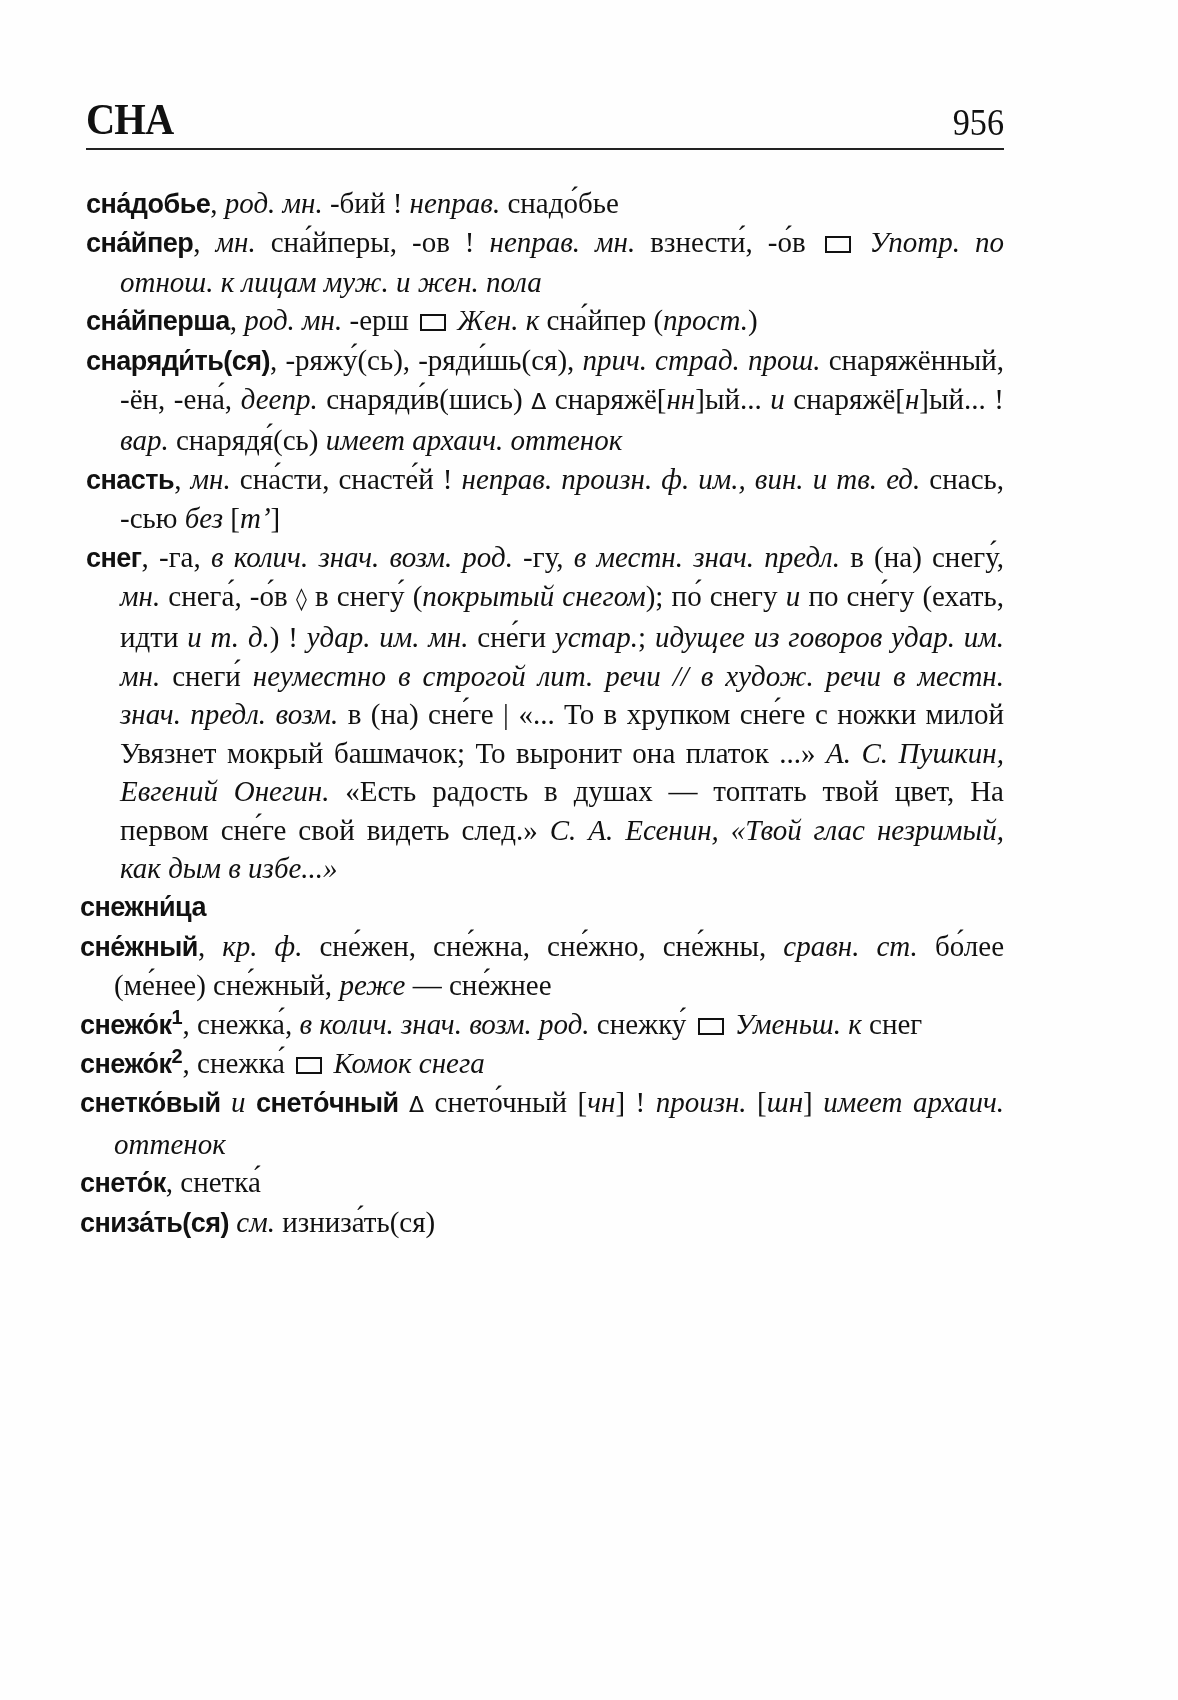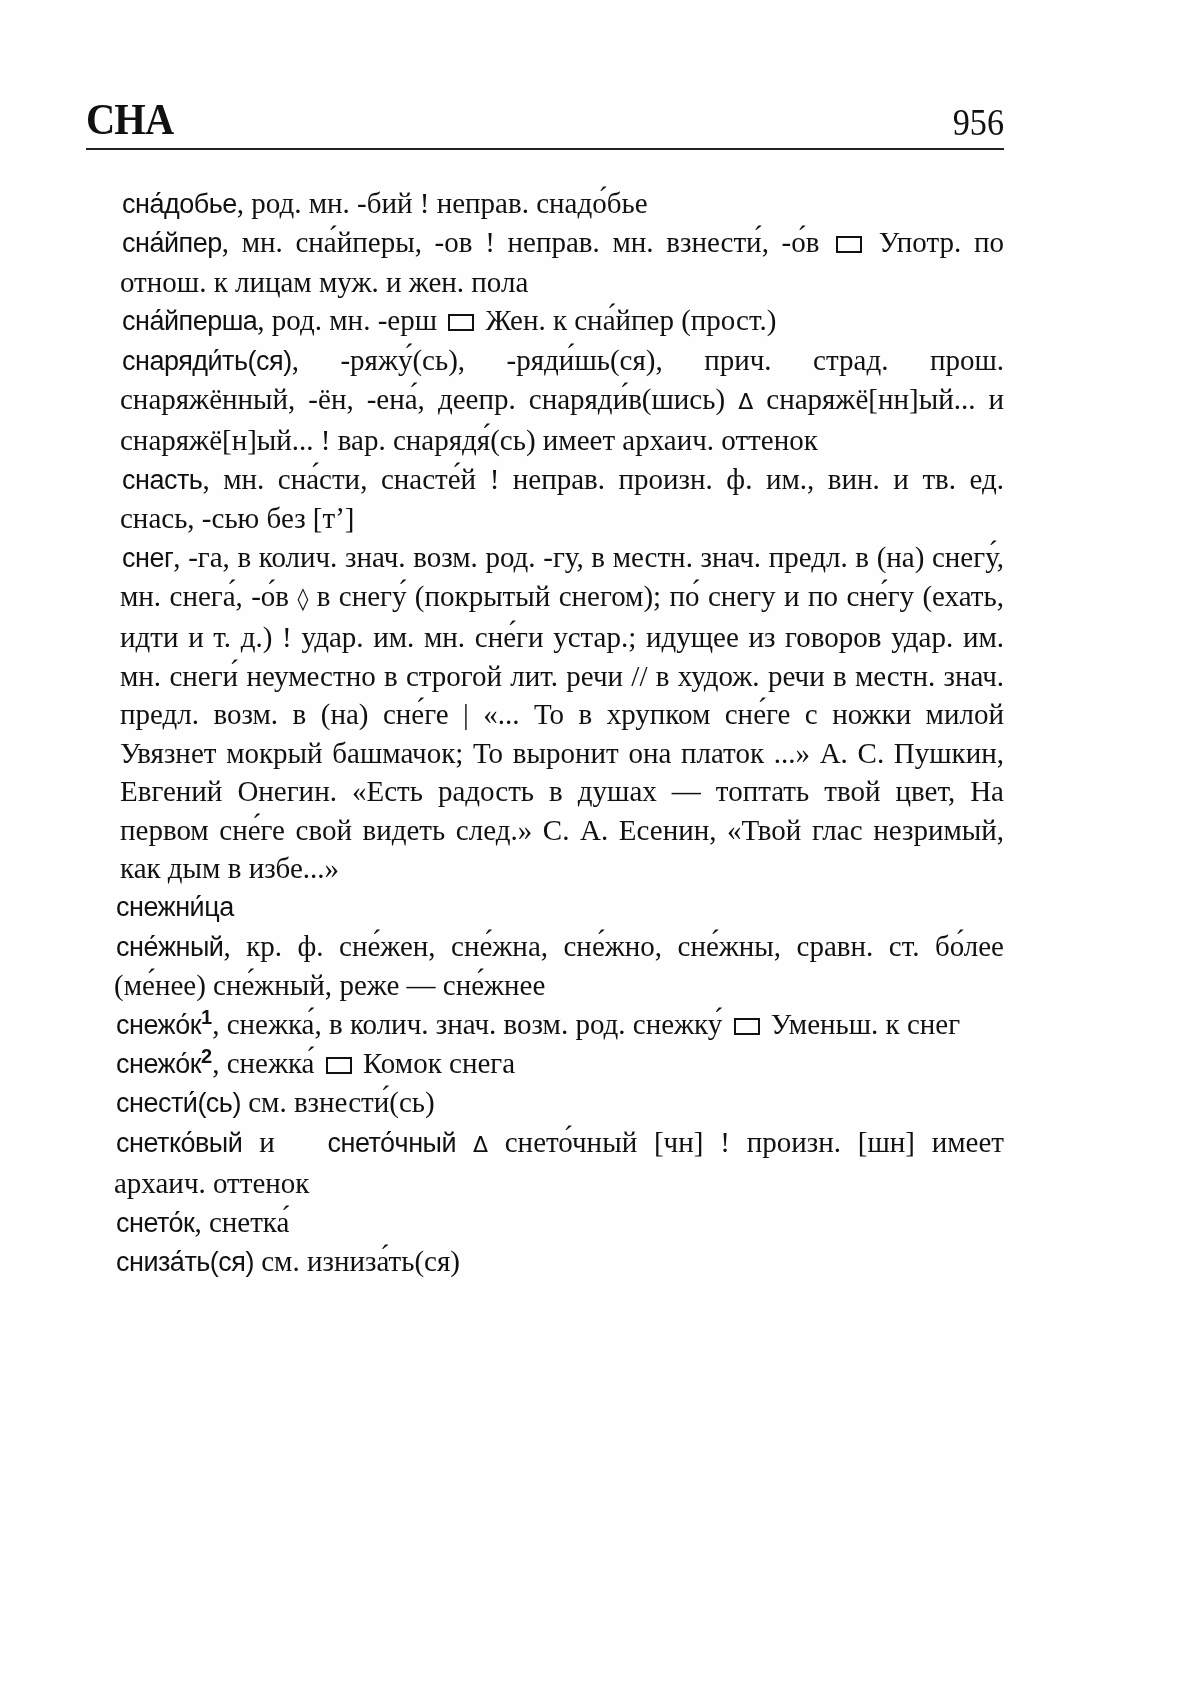--- a/index.html
+++ b/index.html
@@ -55,26 +55,25 @@
     font-size: 29px;
     line-height: 38.4px;
     text-align: justify;
     padding-left: 34px;
     text-indent: -34px;
     margin: 0;
   }
   .entry.shift { margin-left: -6px; }
   .seg-b {
     font-family: "Liberation Sans", sans-serif;
-    font-weight: normal;
+    font-weight: bold;
     font-size: 27px;
     letter-spacing: -0.5px;
-    margin-left: 36px;
   }
-  .seg-i { }
+  .seg-i { font-style: italic; }
   .seg-r { }
   .seg-sup {
     font-family: "Liberation Sans", sans-serif;
     font-weight: bold;
     font-size: 20px;
     vertical-align: 10px;
     line-height: 0;
   }
   .seg-box {
     display: inline-block;
@@ -100,18 +99,17 @@
       <p class="entry"><span class="seg-b">сна́добье</span><span class="seg-r">, </span><span class="seg-i">род. мн.</span><span class="seg-r"> -бий ! </span><span class="seg-i">неправ.</span><span class="seg-r"> снадо́бье</span></p>
       <p class="entry"><span class="seg-b">сна́йпер</span><span class="seg-r">, </span><span class="seg-i">мн.</span><span class="seg-r"> сна́йперы, -ов ! </span><span class="seg-i">неправ. мн.</span><span class="seg-r"> взнести́, -о́в </span><span class="seg-box"></span><span class="seg-i"> Употр. по отнош. к лицам муж. и жен. пола</span></p>
       <p class="entry"><span class="seg-b">сна́йперша</span><span class="seg-r">, </span><span class="seg-i">род. мн.</span><span class="seg-r"> -ерш </span><span class="seg-box"></span><span class="seg-i"> Жен. к</span><span class="seg-r"> сна́йпер (</span><span class="seg-i">прост.</span><span class="seg-r">)</span></p>
       <p class="entry"><span class="seg-b">снаряди́ть(ся)</span><span class="seg-r">, -ряжу́(сь), -ряди́шь(ся), </span><span class="seg-i">прич. страд. прош.</span><span class="seg-r"> снаряжённый, -ён, -ена́, </span><span class="seg-i">деепр.</span><span class="seg-r"> снаряди́в(шись) </span><span class="seg-tri">Δ</span><span class="seg-r"> снаряжё[</span><span class="seg-i">нн</span><span class="seg-r">]ый... </span><span class="seg-i">и</span><span class="seg-r"> снаряжё[</span><span class="seg-i">н</span><span class="seg-r">]ый... ! </span><span class="seg-i">вар.</span><span class="seg-r"> снарядя́(сь) </span><span class="seg-i">имеет архаич. оттенок</span></p>
       <p class="entry"><span class="seg-b">снасть</span><span class="seg-r">, </span><span class="seg-i">мн.</span><span class="seg-r"> сна́сти, снасте́й ! </span><span class="seg-i">неправ. произн. ф. им., вин. и тв. ед.</span><span class="seg-r"> снась, -сью </span><span class="seg-i">без</span><span class="seg-r"> [</span><span class="seg-i">тʼ</span><span class="seg-r">]</span></p>
       <p class="entry"><span class="seg-b">снег</span><span class="seg-r">, -га, </span><span class="seg-i">в колич. знач. возм. род.</span><span class="seg-r"> -гу, </span><span class="seg-i">в местн. знач. предл.</span><span class="seg-r"> в (на) снегу́, </span><span class="seg-i">мн.</span><span class="seg-r"> снега́, -о́в </span><span class="seg-rhomb">◊</span><span class="seg-r"> в снегу́ (</span><span class="seg-i">покрытый снегом</span><span class="seg-r">); по́ снегу </span><span class="seg-i">и</span><span class="seg-r"> по сне́гу (ехать, идти </span><span class="seg-i">и т. д.</span><span class="seg-r">) ! </span><span class="seg-i">удар. им. мн.</span><span class="seg-r"> сне́ги </span><span class="seg-i">устар.</span><span class="seg-r">; </span><span class="seg-i">идущее из говоров удар. им. мн.</span><span class="seg-r"> снеги́ </span><span class="seg-i">неуместно в строгой лит. речи // в худож. речи в местн. знач. предл. возм.</span><span class="seg-r"> в (на) сне́ге | «... То в хрупком сне́ге с ножки милой Увязнет мокрый башмачок; То выронит она платок ...» </span><span class="seg-i">А. С. Пушкин, Евгений Онегин.</span><span class="seg-r"> «Есть радость в душах — топтать твой цвет, На первом сне́ге свой видеть след.» </span><span class="seg-i">С. А. Есенин, «Твой глас незримый, как дым в избе...»</span></p>
       <p class="entry shift"><span class="seg-b">снежни́ца</span></p>
       <p class="entry shift"><span class="seg-b">сне́жный</span><span class="seg-r">, </span><span class="seg-i">кр. ф.</span><span class="seg-r"> сне́жен, сне́жна, сне́жно, сне́жны, </span><span class="seg-i">сравн. ст.</span><span class="seg-r"> бо́лее (ме́нее) сне́жный, </span><span class="seg-i">реже</span><span class="seg-r"> — сне́жнее</span></p>
       <p class="entry shift"><span class="seg-b">снежо́к</span><span class="seg-sup">1</span><span class="seg-r">, снежка́, </span><span class="seg-i">в колич. знач. возм. род.</span><span class="seg-r"> снежку́ </span><span class="seg-box"></span><span class="seg-i"> Уменьш. к</span><span class="seg-r"> снег</span></p>
       <p class="entry shift"><span class="seg-b">снежо́к</span><span class="seg-sup">2</span><span class="seg-r">, снежка́ </span><span class="seg-box"></span><span class="seg-i"> Комок снега</span></p>
-      <p class="entry shift"><span class="seg-b">снести́(сь)</span><span class="seg-i"> см.</span><span class="seg-r"> взнести́(сь)</span></p>
       <p class="entry shift"><span class="seg-b">снетко́вый</span><span class="seg-i"> и </span><span class="seg-b">снето́чный</span><span class="seg-r"> </span><span class="seg-tri">Δ</span><span class="seg-r"> снето́чный [</span><span class="seg-i">чн</span><span class="seg-r">] ! </span><span class="seg-i">произн.</span><span class="seg-r"> [</span><span class="seg-i">шн</span><span class="seg-r">] </span><span class="seg-i">имеет архаич. оттенок</span></p>
       <p class="entry shift"><span class="seg-b">снето́к</span><span class="seg-r">, снетка́</span></p>
       <p class="entry shift"><span class="seg-b">сниза́ть(ся)</span><span class="seg-i"> см.</span><span class="seg-r"> изниза́ть(ся)</span></p>
     </div>
 </div>
 
 </body></html>

